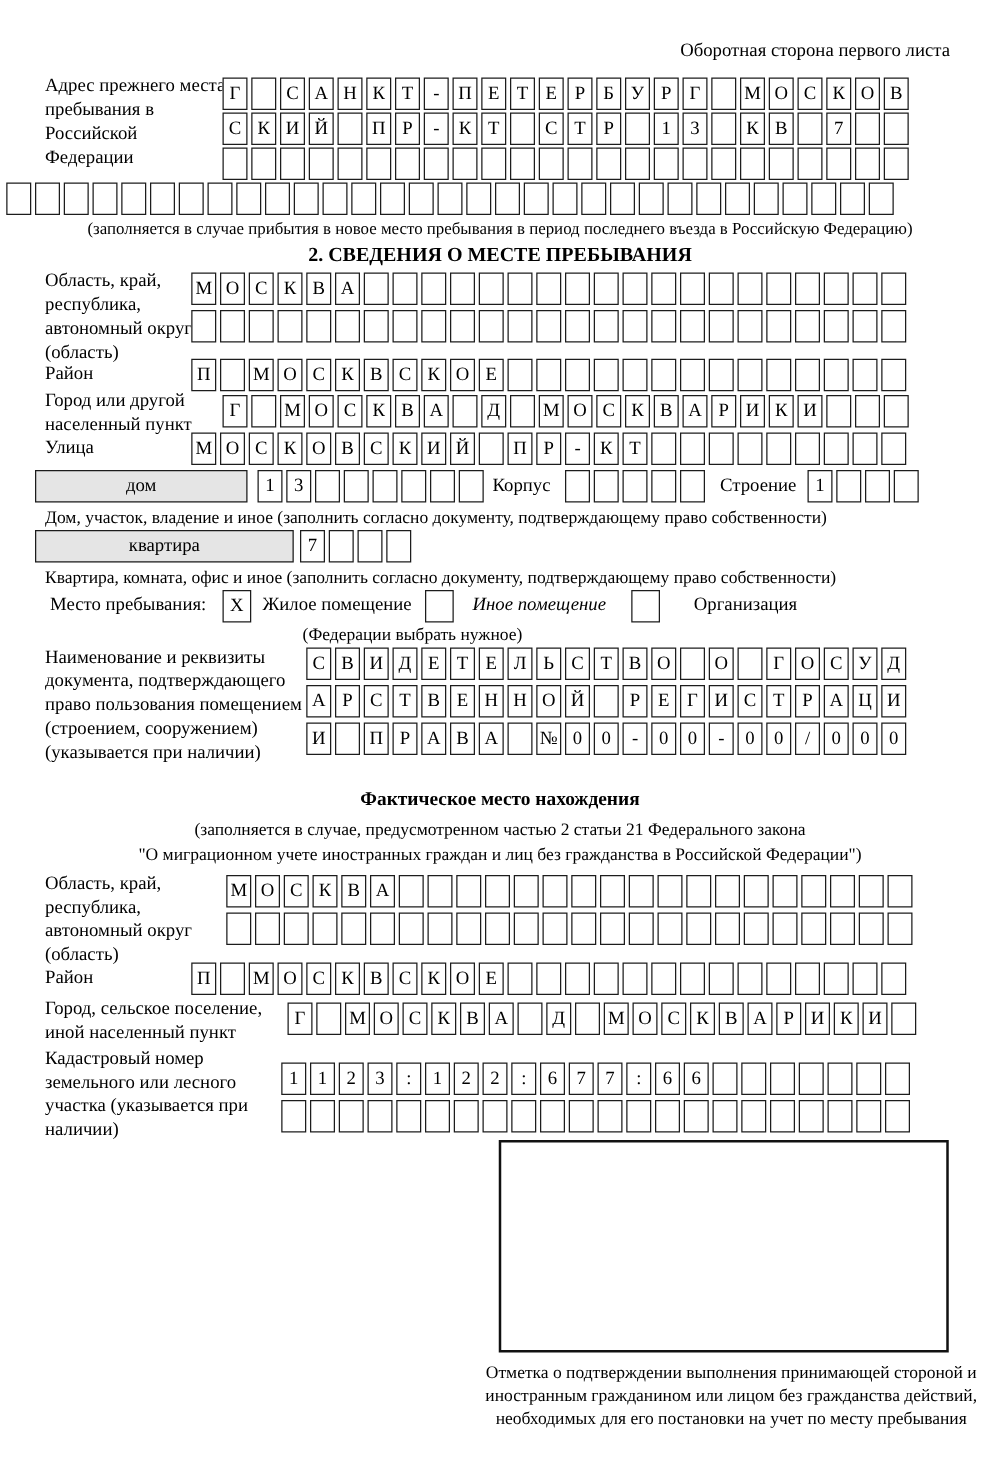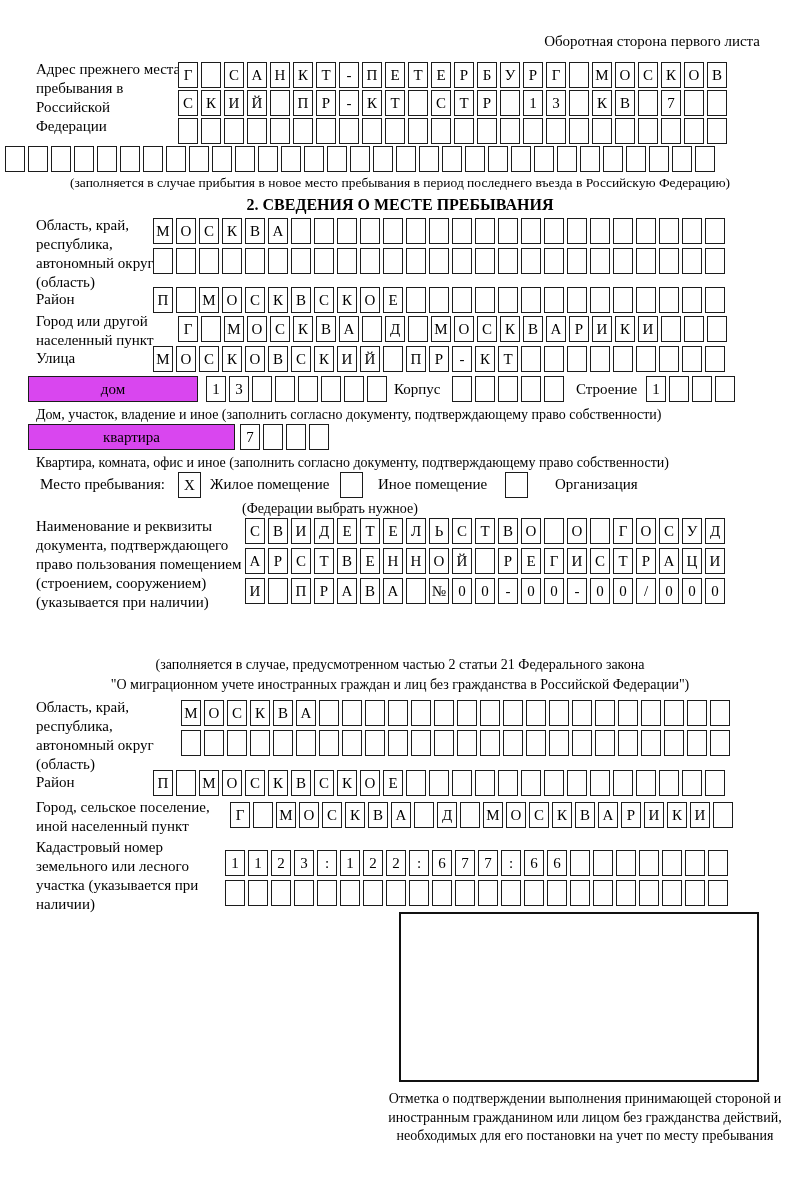--- a/index.html
+++ b/index.html
@@ -9,21 +9,21 @@
   .lbl{font-size:15px;line-height:19px;}
   .cap{font-size:13.5px;line-height:16px;}
   .cap14{font-size:14px;line-height:17px;}
   .center{left:0;width:800px;text-align:center;}
   .bold{font-weight:bold;}
   .boxrow{display:flex;gap:3px;}
   .cbox{flex:0 0 auto;width:18px;height:24px;border:1.6px solid #1c1c1c;
         display:flex;align-items:center;justify-content:center;
         font-size:15px;line-height:1;background:#fff;}
   .widebox{border:1.6px solid #1c1c1c;height:24px;display:flex;align-items:center;
-           justify-content:center;font-size:15px;background:#d946ef;}
+           justify-content:center;font-size:15px;background:#e5e5e5;}
   .ckbox{width:21px;height:24px;border:1.6px solid #1c1c1c;display:flex;align-items:center;
          justify-content:center;font-size:15px;background:#fff;}
   .stamp{border:2px solid #111;background:#fff;}
 </style>
 </head>
 <body>
 
 <div class="page">
 
   <div class="abs lbl" style="top:16px;right:40px;margin-top:16px;">Оборотная сторона первого листа</div>
@@ -321,21 +321,21 @@
       <span class="cbox"></span>
       <span class="cbox"></span>
     </div>
   <div class="abs cap14" style="left:36px;top:454px;">Квартира, комната, офис и иное (заполнить согласно документу, подтверждающему право собственности)</div>
 
   <div class="abs" style="left:0;top:472px;width:644px;height:26px;">
     <span class="abs lbl" style="left:40px;top:3px;">Место пребывания:</span>
     <span class="abs ckbox" style="left:178px;top:0;">X</span>
     <span class="abs lbl" style="left:210px;top:3px;">Жилое помещение</span>
     <span class="abs ckbox" style="left:340px;top:0;"></span>
-    <span class="abs lbl" style="left:378px;top:3px;">Иное помещение</span>
+    <span class="abs lbl" style="left:378px;top:3px;font-style:italic;">Иное помещение</span>
     <span class="abs ckbox" style="left:505px;top:0;"></span>
     <span class="abs lbl" style="left:555px;top:3px;">Организация</span>
   </div>
   <div class="abs cap14" style="left:0;top:500px;width:660px;text-align:center;">(Федерации выбрать нужное)</div>
 
   <div class="abs lbl" style="left:36px;top:517px;width:215px;">Наименование и реквизиты документа, подтверждающего право пользования помещением (строением, сооружением) (указывается при наличии)</div>
   <div class="abs boxrow" style="left:245px;top:518px;">
       <span class="cbox">С</span>
       <span class="cbox">В</span>
       <span class="cbox">И</span>
@@ -398,20 +398,21 @@
       <span class="cbox">0</span>
       <span class="cbox">-</span>
       <span class="cbox">0</span>
       <span class="cbox">0</span>
       <span class="cbox">/</span>
       <span class="cbox">0</span>
       <span class="cbox">0</span>
       <span class="cbox">0</span>
     </div>
 
+  <div class="abs lbl bold center" style="top:630px;font-size:15.5px;">Фактическое место нахождения</div>
   <div class="abs cap14 center" style="top:656px;">(заполняется в случае, предусмотренном частью 2 статьи 21 Федерального закона</div>
   <div class="abs cap14 center" style="top:676px;">"О миграционном учете иностранных граждан и лиц без гражданства в Российской Федерации")</div>
 
   <div class="abs lbl" style="left:36px;top:698px;width:140px;">Область, край, республика, автономный округ (область)</div>
   <div class="abs boxrow" style="left:181px;top:700px;">
       <span class="cbox">М</span>
       <span class="cbox">О</span>
       <span class="cbox">С</span>
       <span class="cbox">К</span>
       <span class="cbox">В</span>

